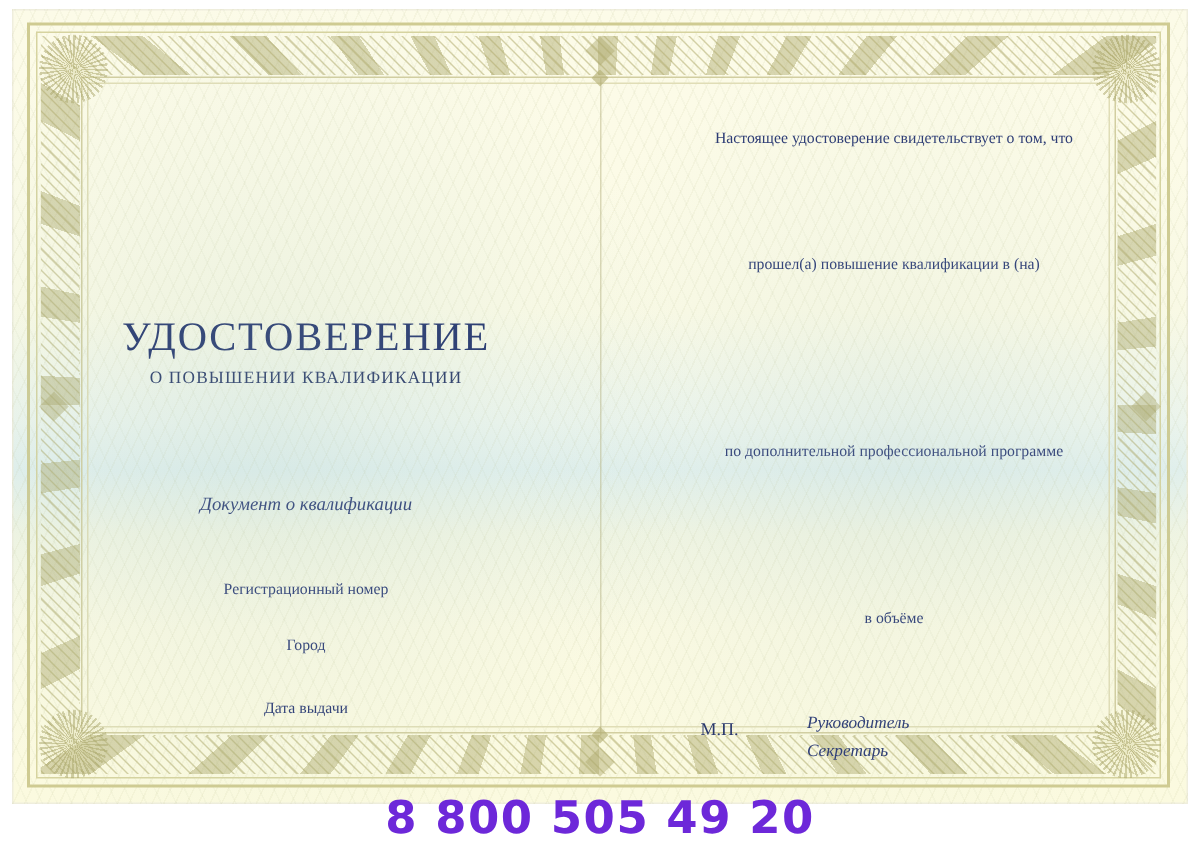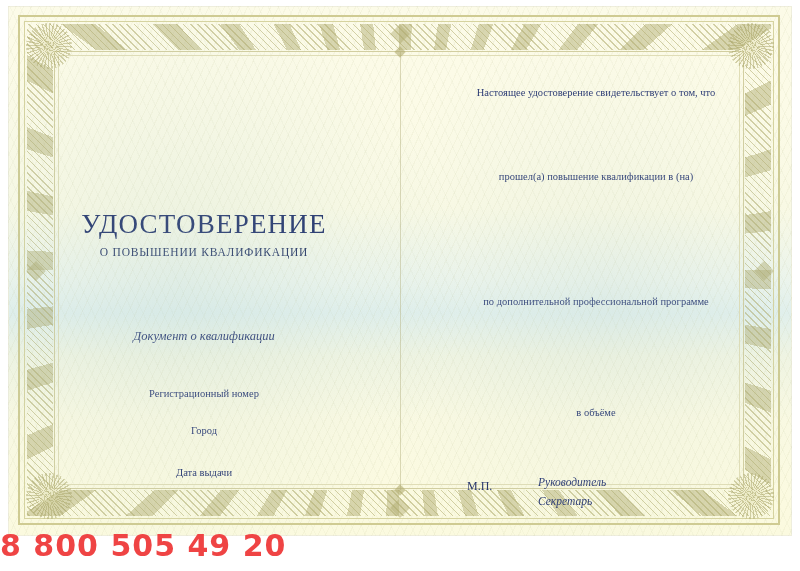--- a/index.html
+++ b/index.html
@@ -262,25 +262,26 @@
     font-style: italic;
     color: #2b3a74;
   }
 
   
   #phone-banner {
     position: absolute;
     left: 0;
     right: 0;
     bottom: 8px;
+    text-align: center;
     font-family: "DejaVu Sans", sans-serif;
     font-weight: bold;
     font-size: 30px;
     letter-spacing: 1px;
-    color: #ef4444;
+    color: #6d28d9;
   }
 </style>
 </head>
 <body>
 
 <div id="certificate-page">
 
   <div class="sheet">
 
     <div class="frame-outer"></div>

